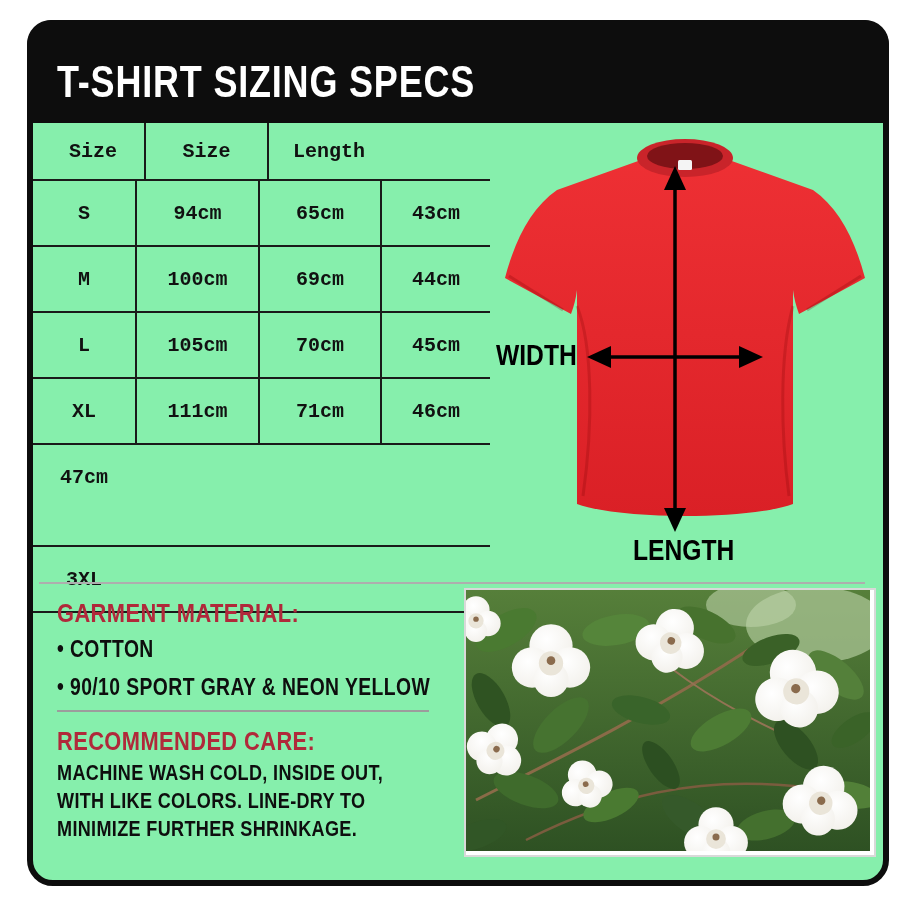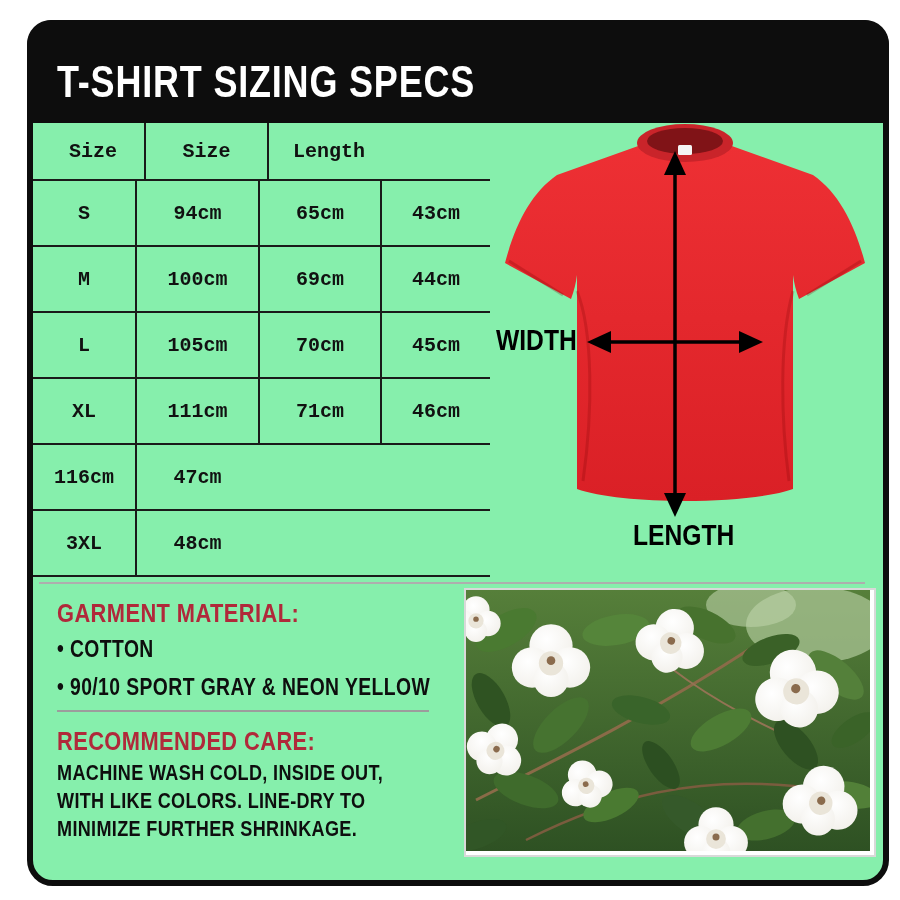--- a/index.html
+++ b/index.html
@@ -19,25 +19,25 @@
         background:var(--band);border-radius:24px 24px 0 0;}
   .title{position:absolute;left:30px;top:36px;color:#fff;font-size:45px;font-weight:bold;
          letter-spacing:1px;transform:scaleX(0.8);transform-origin:0 50%;white-space:nowrap;}
   
   .size-table{position:absolute;left:0;top:97px;width:457px;
               font-family:"Liberation Mono","DejaVu Sans Mono",monospace;font-weight:bold;
               color:#111;}
   .trow{display:grid;grid-template-columns:102px 123px 122px 110px;height:64px;}
   .trow.head{height:56px;padding-left:9px;}
   .trow + .trow{border-top:2px solid var(--line);}
-  .trow:last-child{border-bottom:2px solid var(--line);}
+  .trow:last-child{border-bottom:2px solid var(--line);margin-top:36px;}
   .tcell{display:flex;align-items:center;justify-content:center;font-size:20px;letter-spacing:0px;}
   .tcell + .tcell{border-left:2px solid var(--line);}
   
-  .diagram{position:absolute;left:460px;top:85px;width:385px;height:452px;}
+  .diagram{position:absolute;left:460px;top:100px;width:385px;height:452px;}
   .diagram svg{position:absolute;left:0;top:0;}
   .dim-label{position:absolute;color:#000;font-weight:bold;font-size:29px;
              transform:scaleX(0.85);transform-origin:0 50%;white-space:nowrap;}
   .width-label{left:3px;top:213px;}
   .length-label{left:140px;top:408px;}
   
   .hr-wide{position:absolute;left:6px;top:556px;width:826px;height:2px;background:#aeaeae;}
   .hr-small{position:absolute;left:24px;top:684px;width:372px;height:2px;background:#9c9c9c;}
   
   .red-heading{position:absolute;color:var(--accent);font-weight:bold;font-size:26px;
@@ -90,26 +90,24 @@
           <div class="tcell">70cm</div>
           <div class="tcell">45cm</div>
         </div>
         <div class="trow">
           <div class="tcell">XL</div>
           <div class="tcell">111cm</div>
           <div class="tcell">71cm</div>
           <div class="tcell">46cm</div>
         </div>
         <div class="trow">
-          <div class="tcell">116cm</div>
           <div class="tcell">47cm</div>
         </div>
         <div class="trow">
           <div class="tcell">3XL</div>
-          <div class="tcell">48cm</div>
         </div>
       </div>
 
     <div class="diagram">
       <svg width="385" height="452" viewBox="0 0 385 452">
         <defs>
           <linearGradient id="tg" x1="0" y1="0" x2="0" y2="1">
             <stop offset="0" stop-color="#ee3034"></stop>
             <stop offset="1" stop-color="#da2026"></stop>
           </linearGradient>

